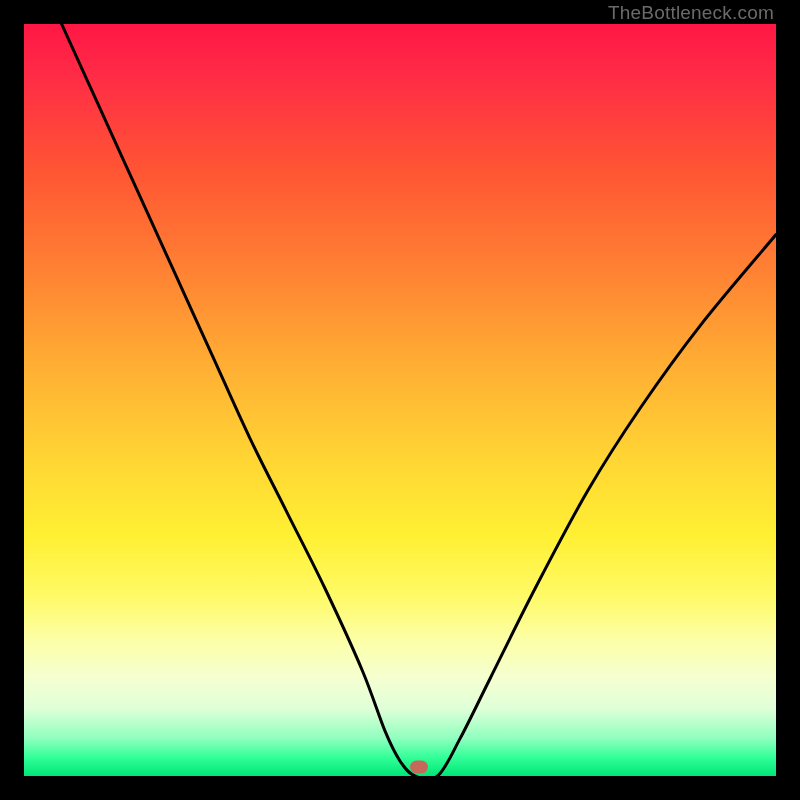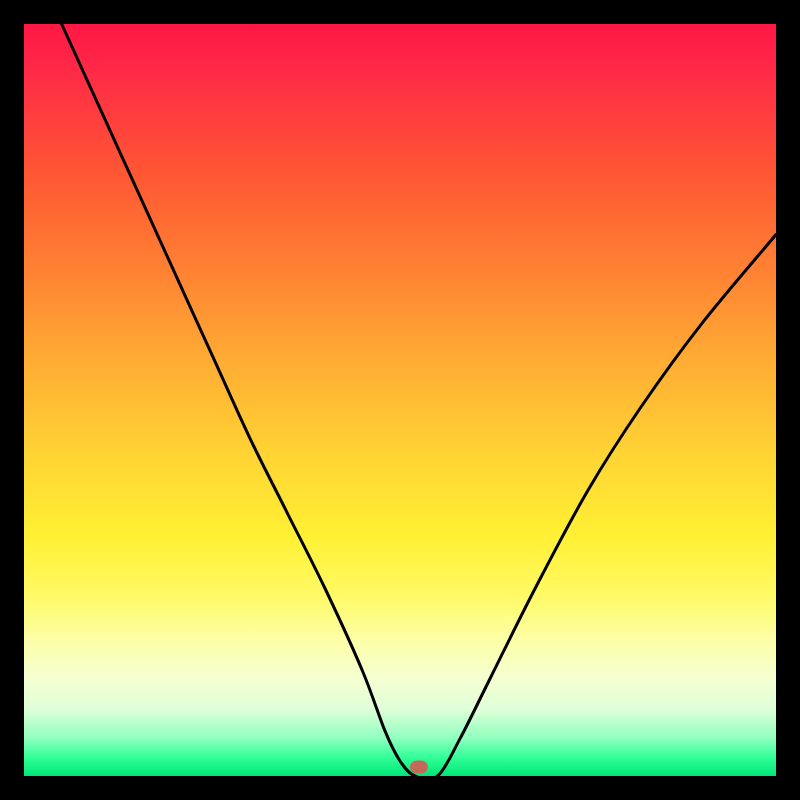--- a/index.html
+++ b/index.html
@@ -77,13 +77,14 @@
 <body>
 
 <div class="chart-container">
   <div class="plot-area">
     <div class="gradient-bg"></div>
     <svg class="curve-svg" viewBox="0 0 752 752" preserveAspectRatio="none">
       <path d="M 37.6 0 C 43.86666666666667 13.78666666666667, 62.66666666666667 55.146666666666704, 75.2 82.72000000000003 C 87.73333333333333 110.29333333333335, 100.26666666666667 137.86666666666662, 112.8 165.43999999999994 C 125.33333333333333 193.01333333333326, 137.86666666666667 220.58666666666664, 150.4 248.15999999999997 C 162.93333333333334 275.7333333333333, 175.46666666666667 303.3066666666666, 188 330.87999999999994 C 200.53333333333333 358.45333333333326, 213.06666666666666 387.28, 225.6 413.59999999999997 C 238.13333333333333 439.91999999999996, 250.66666666666666 463.73333333333335, 263.2 488.8 C 275.73333333333335 513.8666666666667, 288.26666666666665 537.68, 300.8 564 C 313.33333333333337 590.32, 328.3733333333334 622.9066666666668, 338.40000000000003 646.72 C 348.4266666666667 670.5333333333333, 354.6933333333333 691.84, 360.96 706.88 C 367.22666666666663 721.92, 370.9866666666667 729.44, 376 736.96 C 381.0133333333333 744.48, 384.77333333333337 749.4933333333333, 391.04 752 C 397.3066666666667 754.5066666666667, 406.08000000000004 758.2666666666667, 413.6 752 C 421.12 745.7333333333333, 427.38666666666666 730.6933333333333, 436.15999999999997 714.4 C 444.9333333333333 698.1066666666667, 453.70666666666665 679.3066666666666, 466.24 654.24 C 478.77333333333337 629.1733333333334, 495.06666666666666 595.3333333333334, 511.36 564 C 527.6533333333333 532.6666666666666, 546.4533333333334 496.32, 564 466.24 C 581.5466666666666 436.16, 597.8399999999999 411.0933333333333, 616.64 383.52 C 635.44 355.94666666666666, 654.24 329.62666666666667, 676.8000000000001 300.8 C 699.3600000000001 271.97333333333336, 739.4666666666667 225.60000000000005, 752 210.56000000000006" stroke="#000" stroke-width="3" fill="none" stroke-linecap="round" stroke-linejoin="round"></path>
     </svg>
     <div class="marker" style="left: 394.8px; top: 742.976px;"></div>
   </div>
+  <div class="watermark">TheBottleneck.com</div>
 </div>
 
 </body></html>

